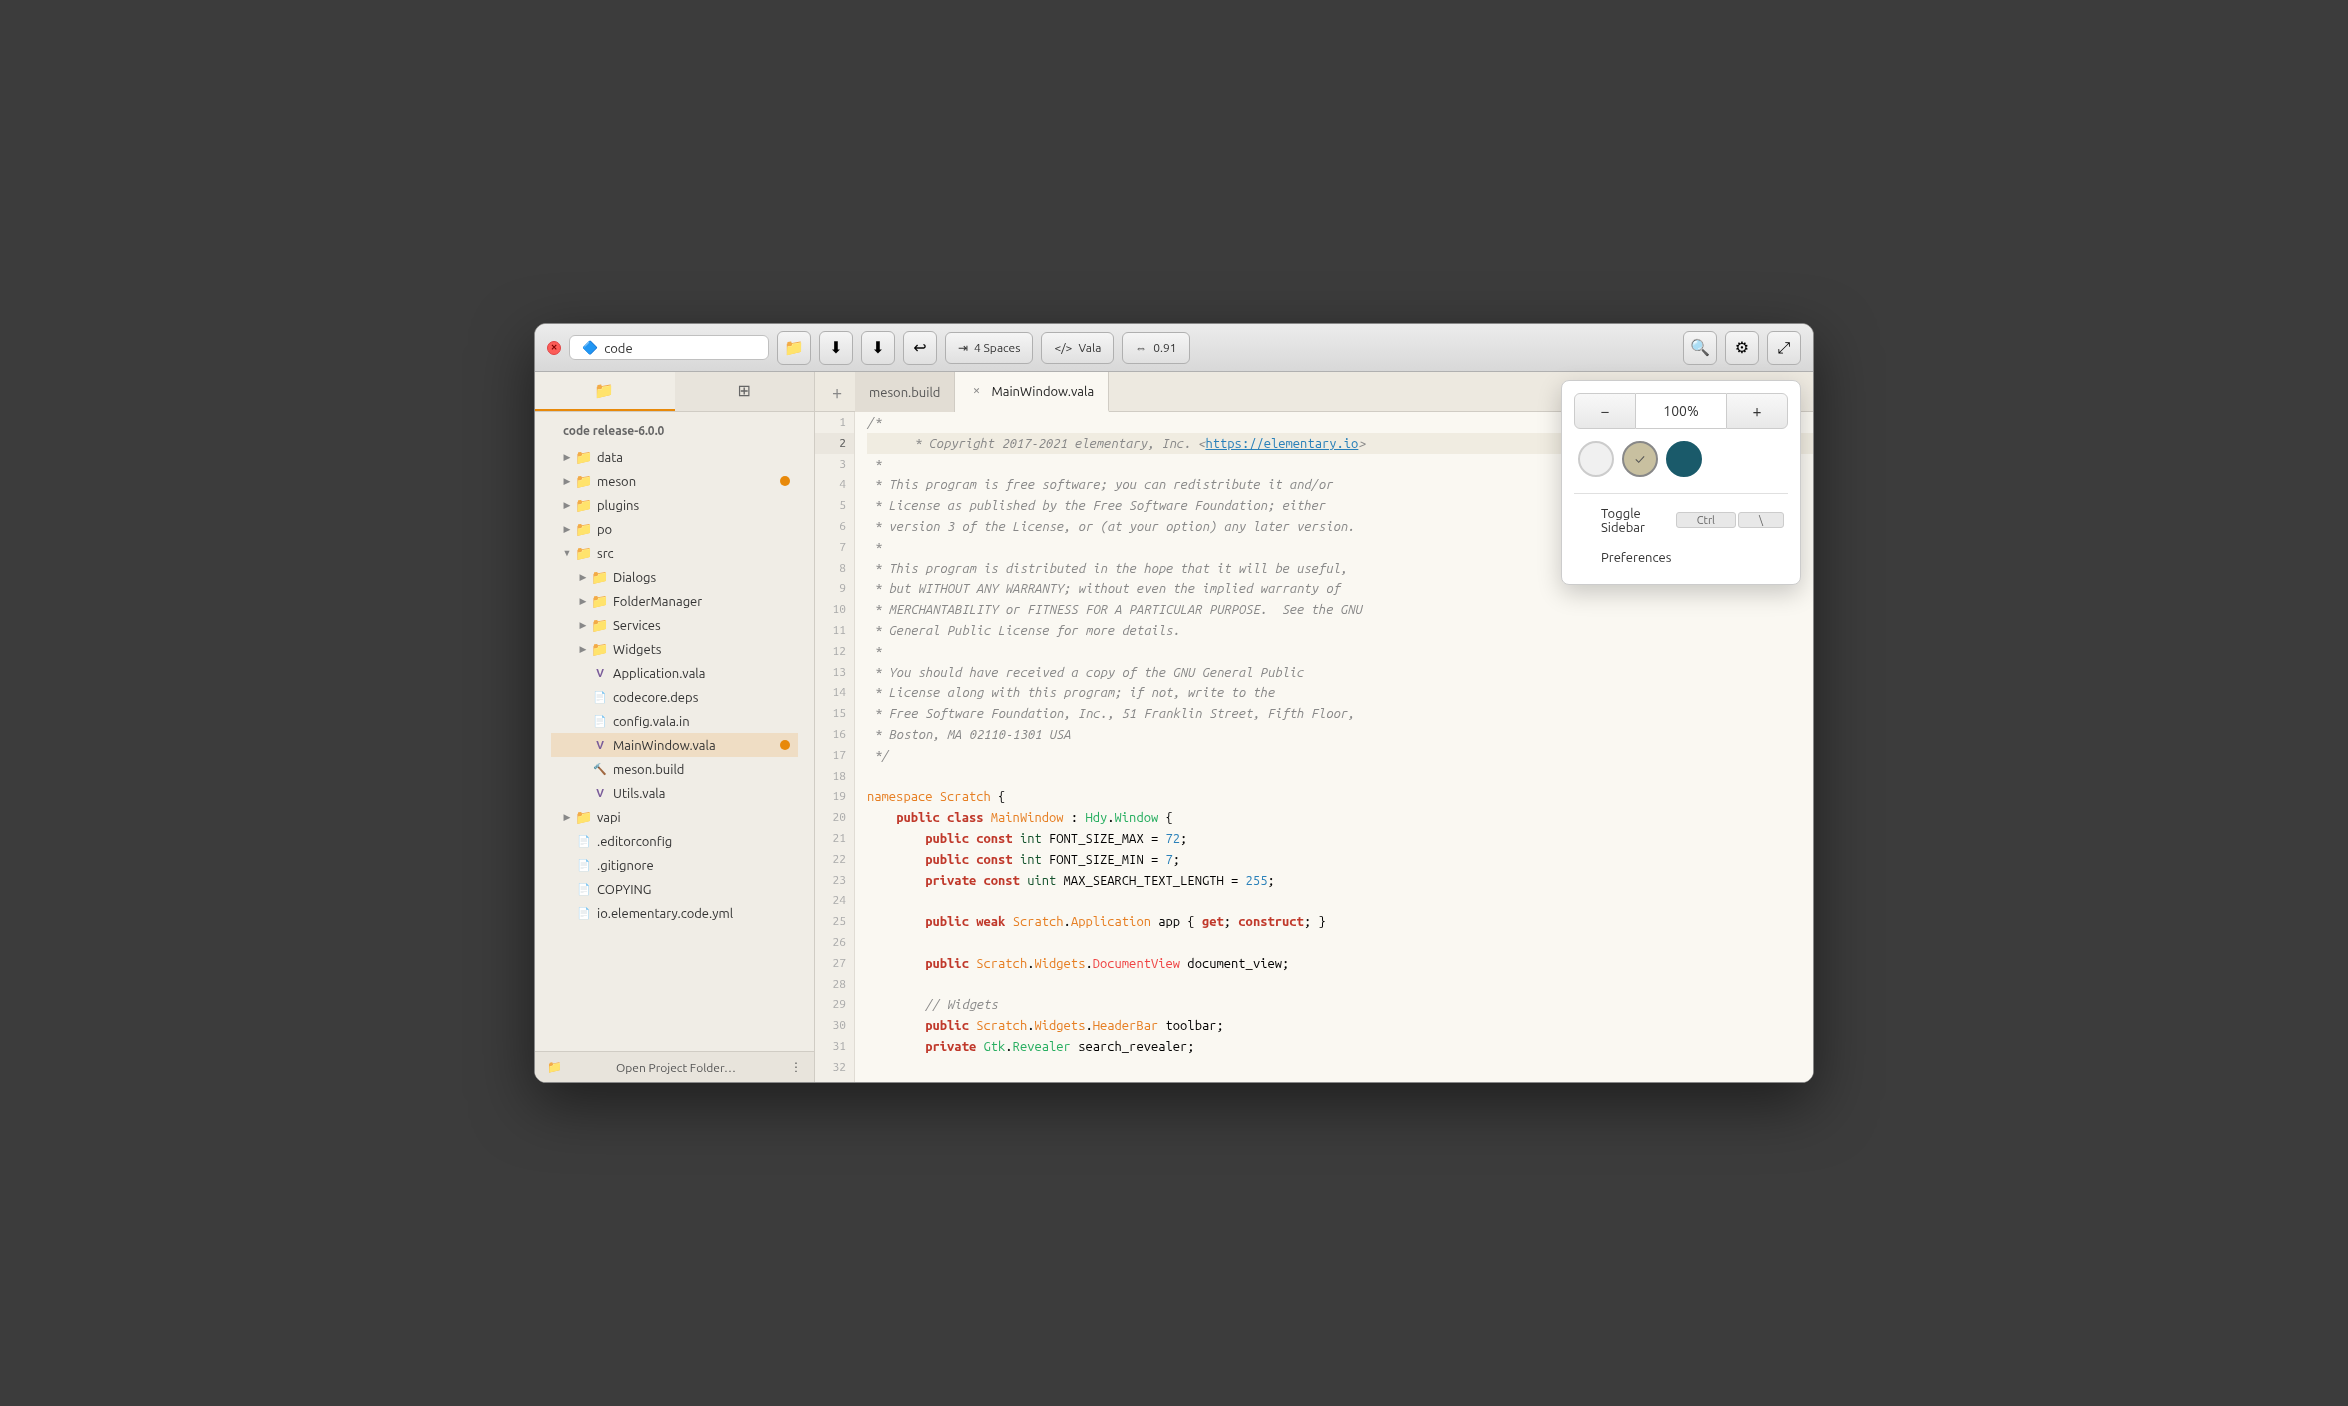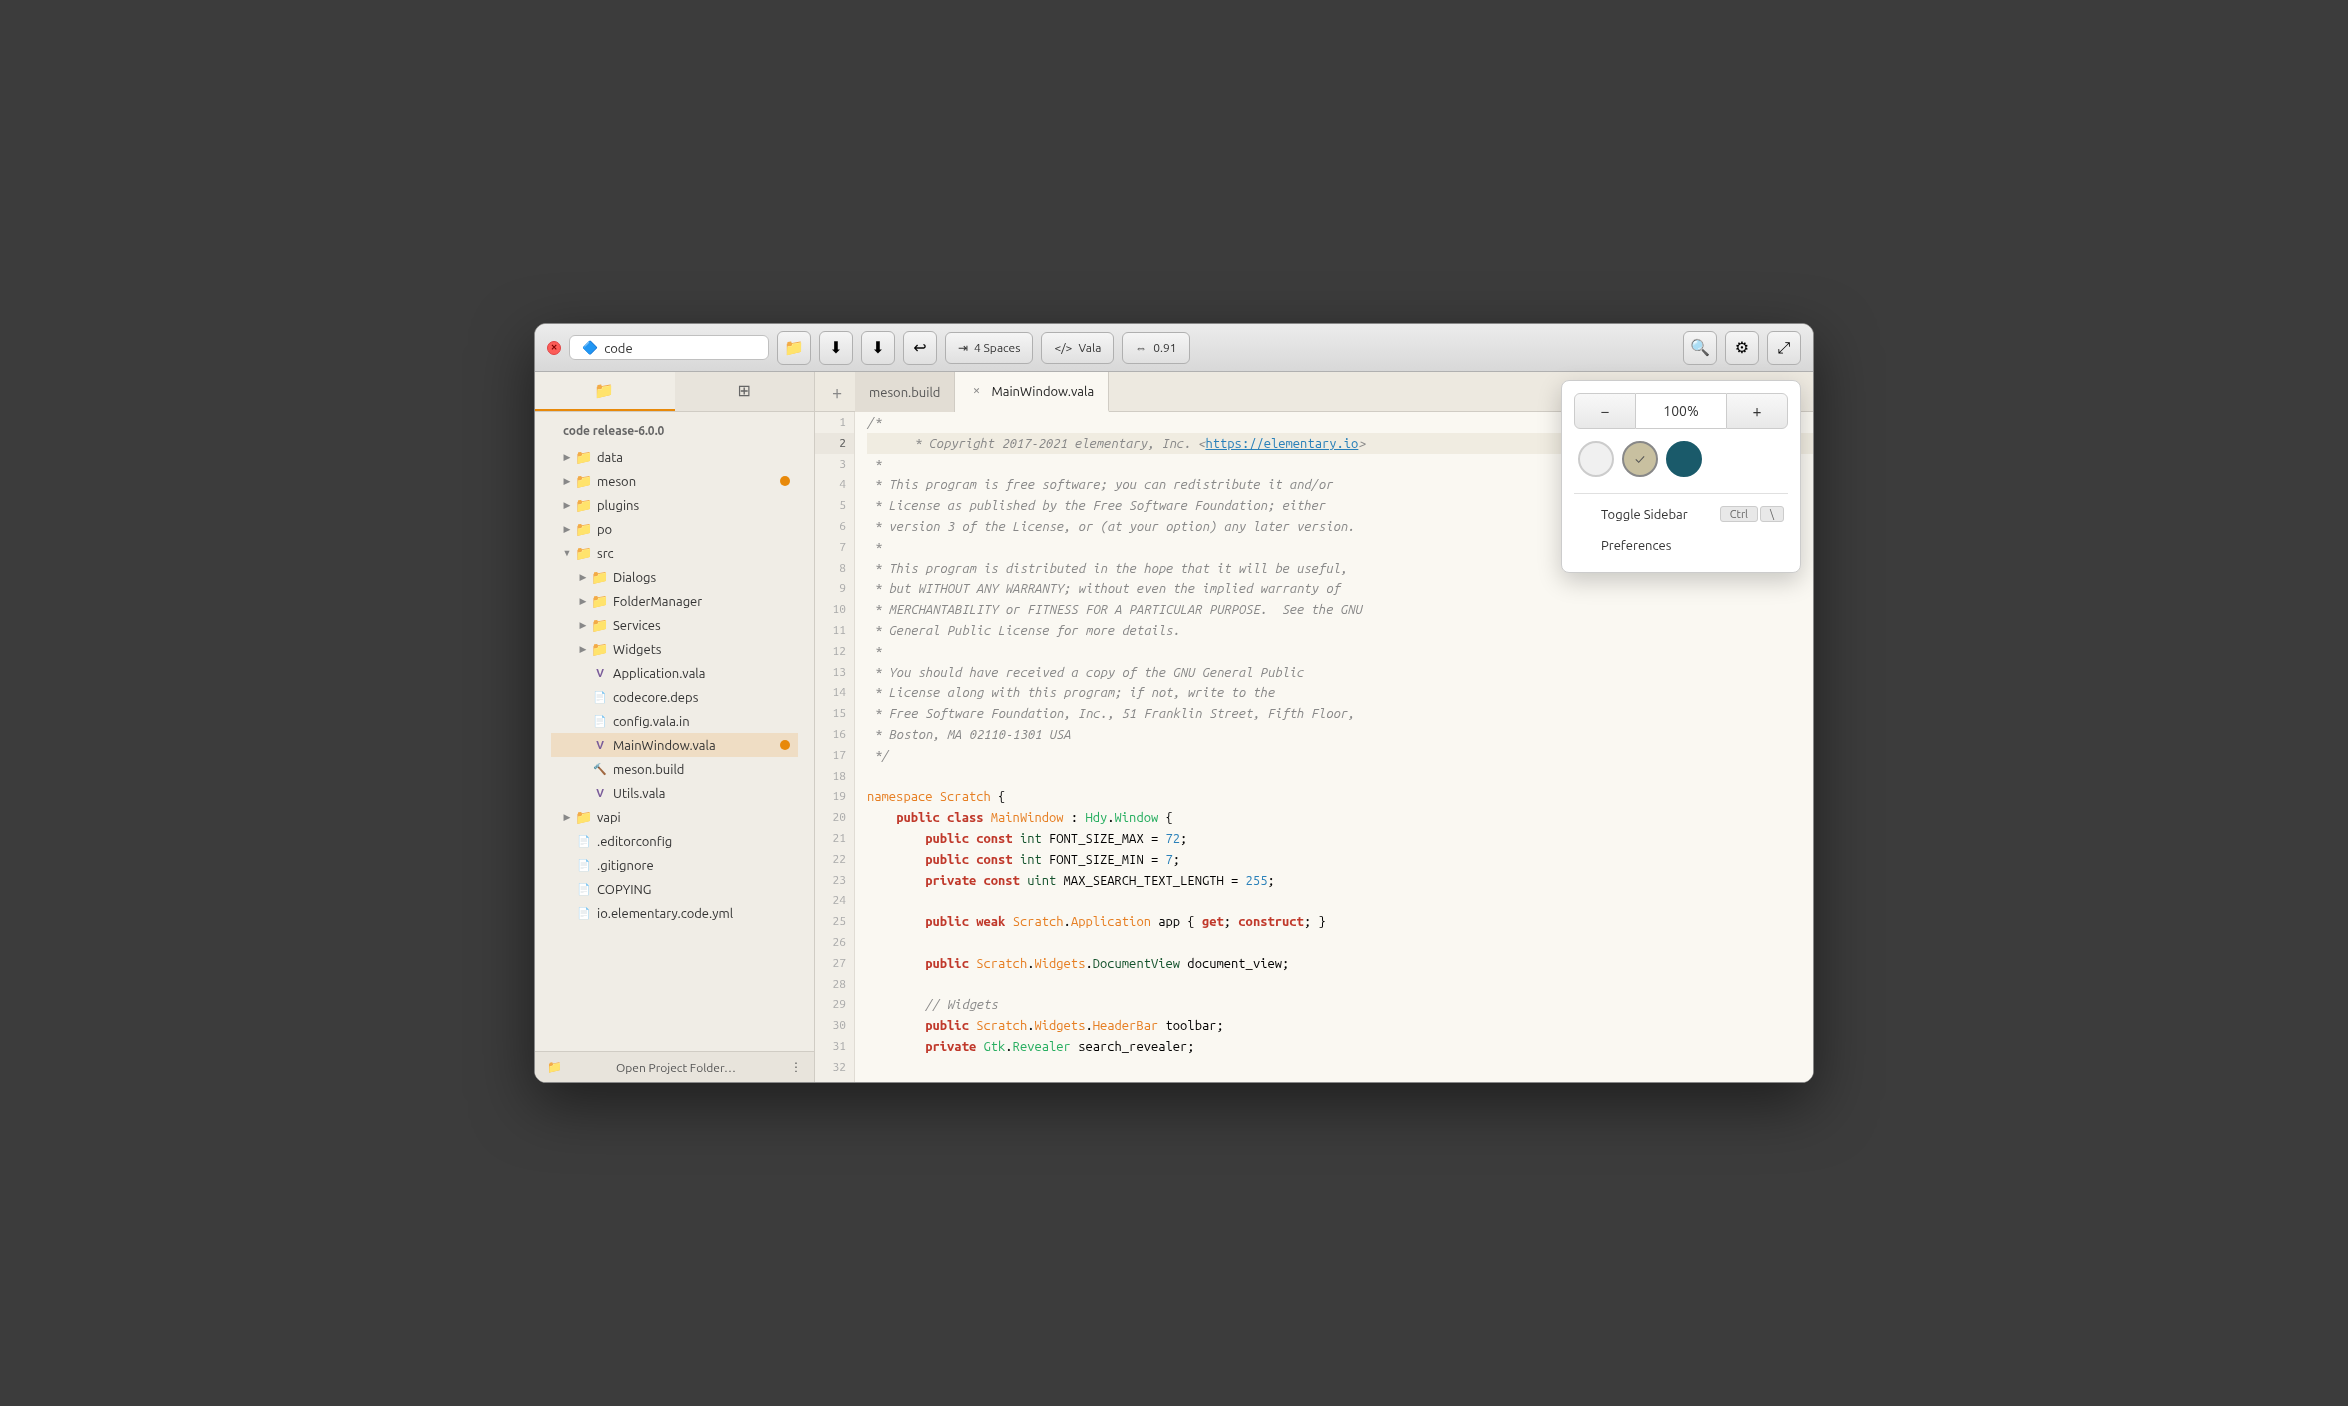--- a/index.html
+++ b/index.html
@@ -342,21 +342,21 @@
       margin: 4px 0;
     }
     .shortcut-badge {
       display: flex; align-items: center; gap: 2px;
       font-size: 11px; color: #666;
     }
     .key {
       background: #e8e8e8;
       border: 1px solid #ccc;
       border-radius: 3px;
-      padding: 1px 9px;
+      padding: 1px 20px;
       font-size: 11px;
     }
   </style>
 </head>
 <body>
 
 <div class="window">
 
   <div class="titlebar">
     <div class="titlebar-close">
@@ -657,21 +657,21 @@
           <span class="code-line"><span class="c-comment"> */</span></span>
           <span class="code-line"></span>
           <span class="code-line"><span class="c-namespace">namespace</span> <span style="color:#e67e22;">Scratch</span> {</span>
           <span class="code-line">    <span class="c-keyword">public</span> <span class="c-keyword">class</span> <span style="color:#e67e22;">MainWindow</span> : <span style="color:#27ae60;">Hdy</span>.<span style="color:#27ae60;">Window</span> {</span>
           <span class="code-line">        <span class="c-keyword">public</span> <span class="c-keyword">const</span> <span class="c-type">int</span> FONT_SIZE_MAX = <span class="c-number">72</span>;</span>
           <span class="code-line">        <span class="c-keyword">public</span> <span class="c-keyword">const</span> <span class="c-type">int</span> FONT_SIZE_MIN = <span class="c-number">7</span>;</span>
           <span class="code-line">        <span class="c-keyword">private</span> <span class="c-keyword">const</span> <span class="c-type">uint</span> MAX_SEARCH_TEXT_LENGTH = <span class="c-number">255</span>;</span>
           <span class="code-line"></span>
           <span class="code-line">        <span class="c-keyword">public</span> <span class="c-keyword">weak</span> <span style="color:#e67e22;">Scratch</span>.<span style="color:#e67e22;">Application</span> app { <span class="c-keyword">get</span>; <span class="c-keyword">construct</span>; }</span>
           <span class="code-line"></span>
-          <span class="code-line">        <span class="c-keyword">public</span> <span style="color:#e67e22;">Scratch</span>.<span style="color:#e67e22;">Widgets</span>.<span style="color:#14532d;">DocumentView</span> document_view;</span>
+          <span class="code-line">        <span class="c-keyword">public</span> <span style="color:#e67e22;">Scratch</span>.<span style="color:#e67e22;">Widgets</span>.<span style="color:#ef4444;">DocumentView</span> document_view;</span>
           <span class="code-line"></span>
           <span class="code-line">        <span class="c-comment">// Widgets</span></span>
           <span class="code-line">        <span class="c-keyword">public</span> <span style="color:#e67e22;">Scratch</span>.<span style="color:#e67e22;">Widgets</span>.<span style="color:#e67e22;">HeaderBar</span> toolbar;</span>
           <span class="code-line">        <span class="c-keyword">private</span> <span style="color:#27ae60;">Gtk</span>.<span style="color:#27ae60;">Revealer</span> search_revealer;</span>
         </div>
       </div>
     </div>
   </div>
 </div>
 

